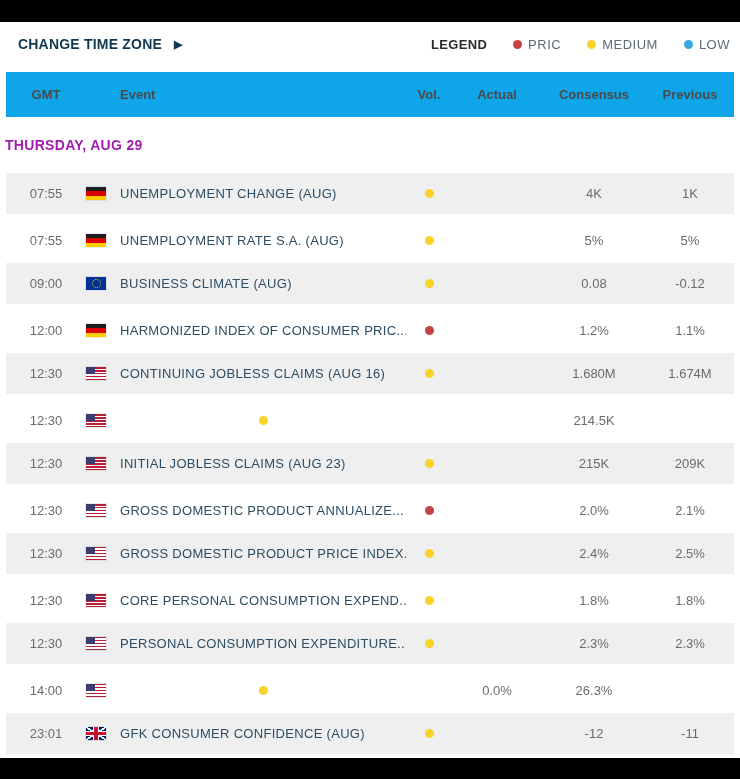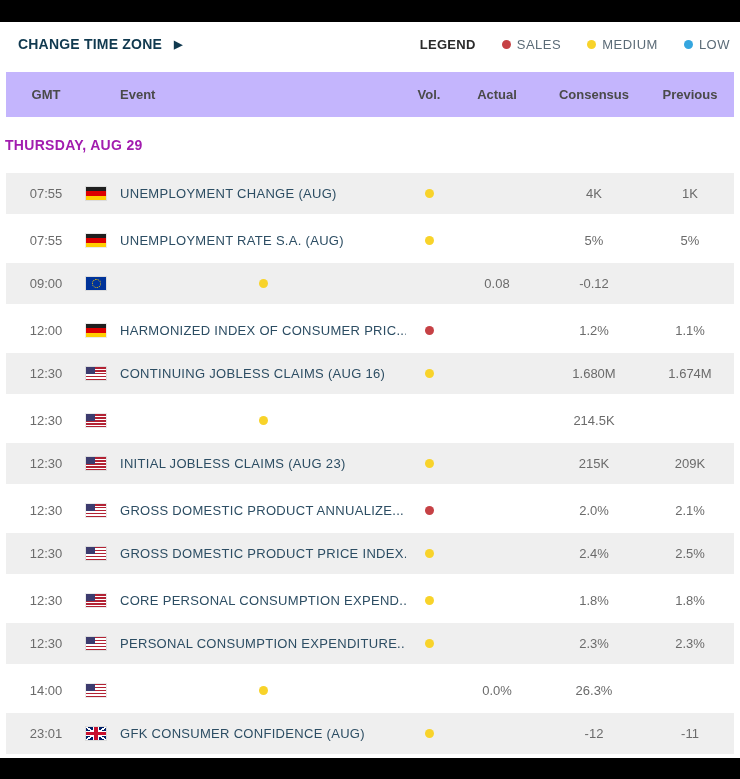--- a/index.html
+++ b/index.html
@@ -18,21 +18,21 @@
   .legend { display:flex; align-items:center; font-size:13px; }
   .legend .legend-title { font-weight:bold; color:#2b2b2b; letter-spacing:0.3px; }
   .legend-item { display:flex; align-items:center; gap:6px; margin-left:26px;
                  color:#5b6b77; letter-spacing:0.5px; }
   .dot { width:9px; height:9px; border-radius:50%; display:inline-block; }
 
   
   .grid { display:grid; grid-template-columns:80px 34px 1fr 46px 90px 104px 88px;
           align-items:center; }
   .table-wrap { margin:6px 6px 0 6px; width:728px; }
-  .thead { height:45px; background:#c4b5fd; color:#4a4a4a; font-size:13px; font-weight:bold; }
+  .thead { height:45px; background:#0ea5e9; color:#4a4a4a; font-size:13px; font-weight:bold; }
   .thead .c { text-align:center; }
   .thead .c-event { text-align:left; }
 
   .date-header { height:56px; display:flex; align-items:center; padding-left:5px;
                  font-size:14px; font-weight:bold; color:#a21caf; letter-spacing:0.3px; }
 
   .row { height:45px; cursor:pointer; }
   .row.shaded { background:#efefef; border-bottom:4px solid #ffffff; }
   .cell-time { text-align:center; color:#6b6b6b; font-size:13px; }
   .cell-event { color:#2c4d63; font-size:13px; letter-spacing:0.3px;
@@ -70,21 +70,21 @@
 <div class="toolbar">
   <div class="ctz">
     <span>CHANGE TIME ZONE</span>
     <span class="arrow">▶</span>
   </div>
   <div class="legend">
     <span class="legend-title">LEGEND</span>
     <span style="display:flex;align-items:center;">
   <span class="legend-item">
     <span class="dot" style="background: rgb(198, 65, 69);"></span>
-    <span>SALES</span>
+    <span>PRIC</span>
   </span>
 
   <span class="legend-item">
     <span class="dot" style="background: rgb(248, 211, 42);"></span>
     <span>MEDIUM</span>
   </span>
 
   <span class="legend-item">
     <span class="dot" style="background: rgb(53, 166, 223);"></span>
     <span>LOW</span>
@@ -134,20 +134,21 @@
     <div class="cell-val"></div>
     <div class="cell-val">5%</div>
     <div class="cell-val">5%</div>
   </div>
 
   <div class="grid row shaded">
     <div class="cell-time">09:00</div>
     <div>
       <span class="flag eu"></span>
     </div>
+    <div class="cell-event">BUSINESS CLIMATE (AUG)</div>
     <div class="cell-vol">
       <span class="dot" style="background: rgb(248, 211, 42);"></span>
     </div>
     <div class="cell-val"></div>
     <div class="cell-val">0.08</div>
     <div class="cell-val">-0.12</div>
   </div>
 
   <div class="grid row">
     <div class="cell-time">12:00</div>

